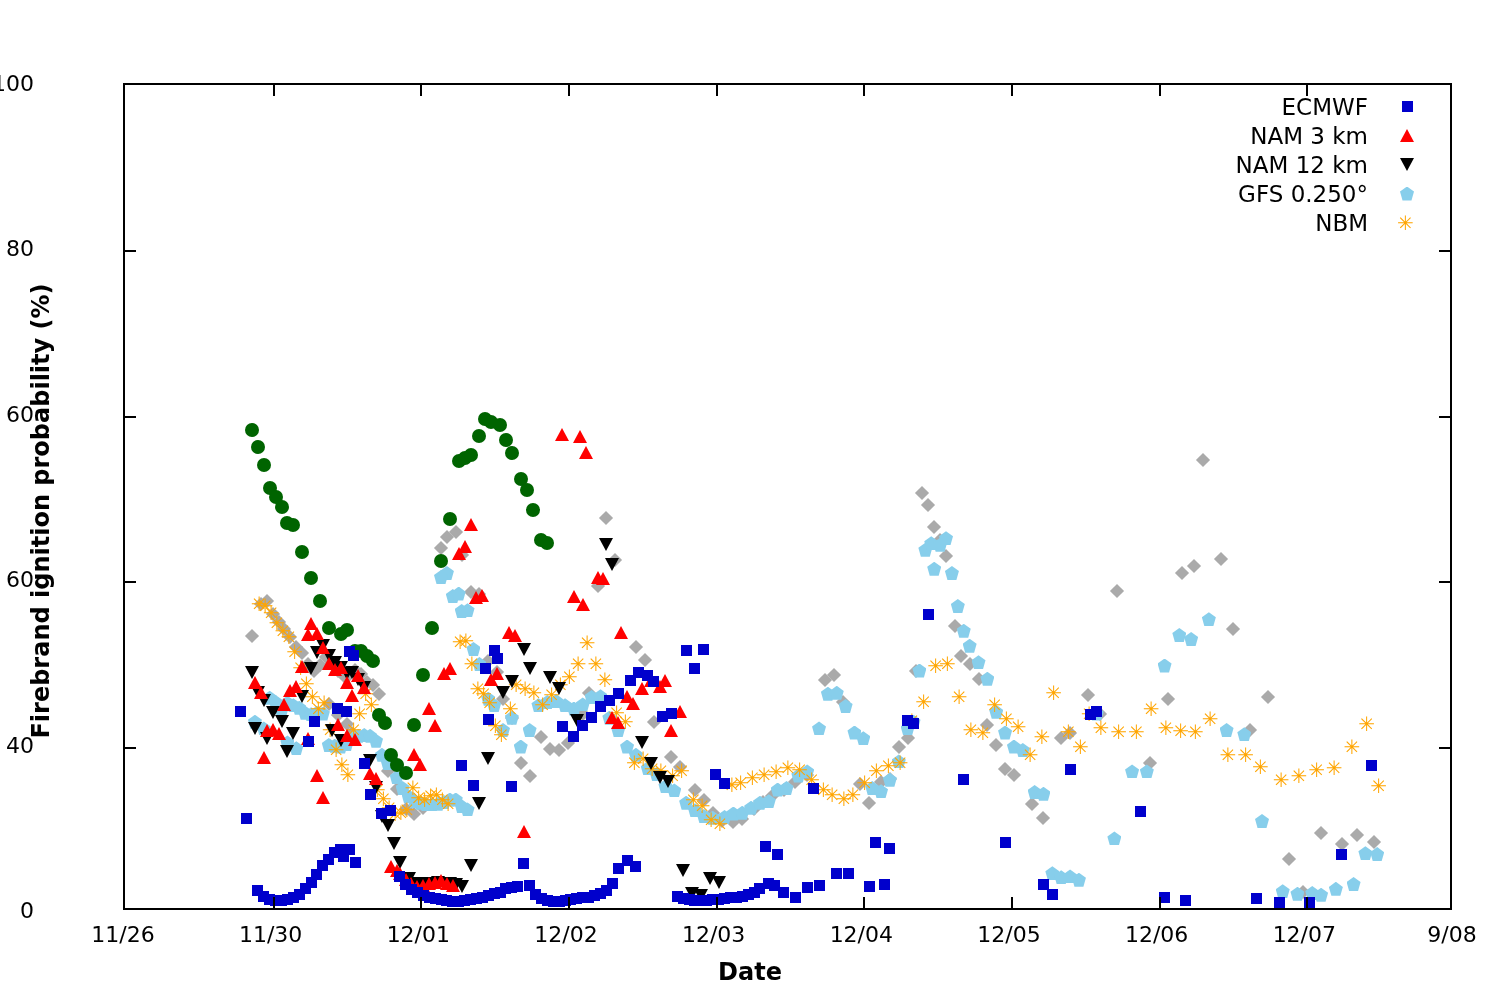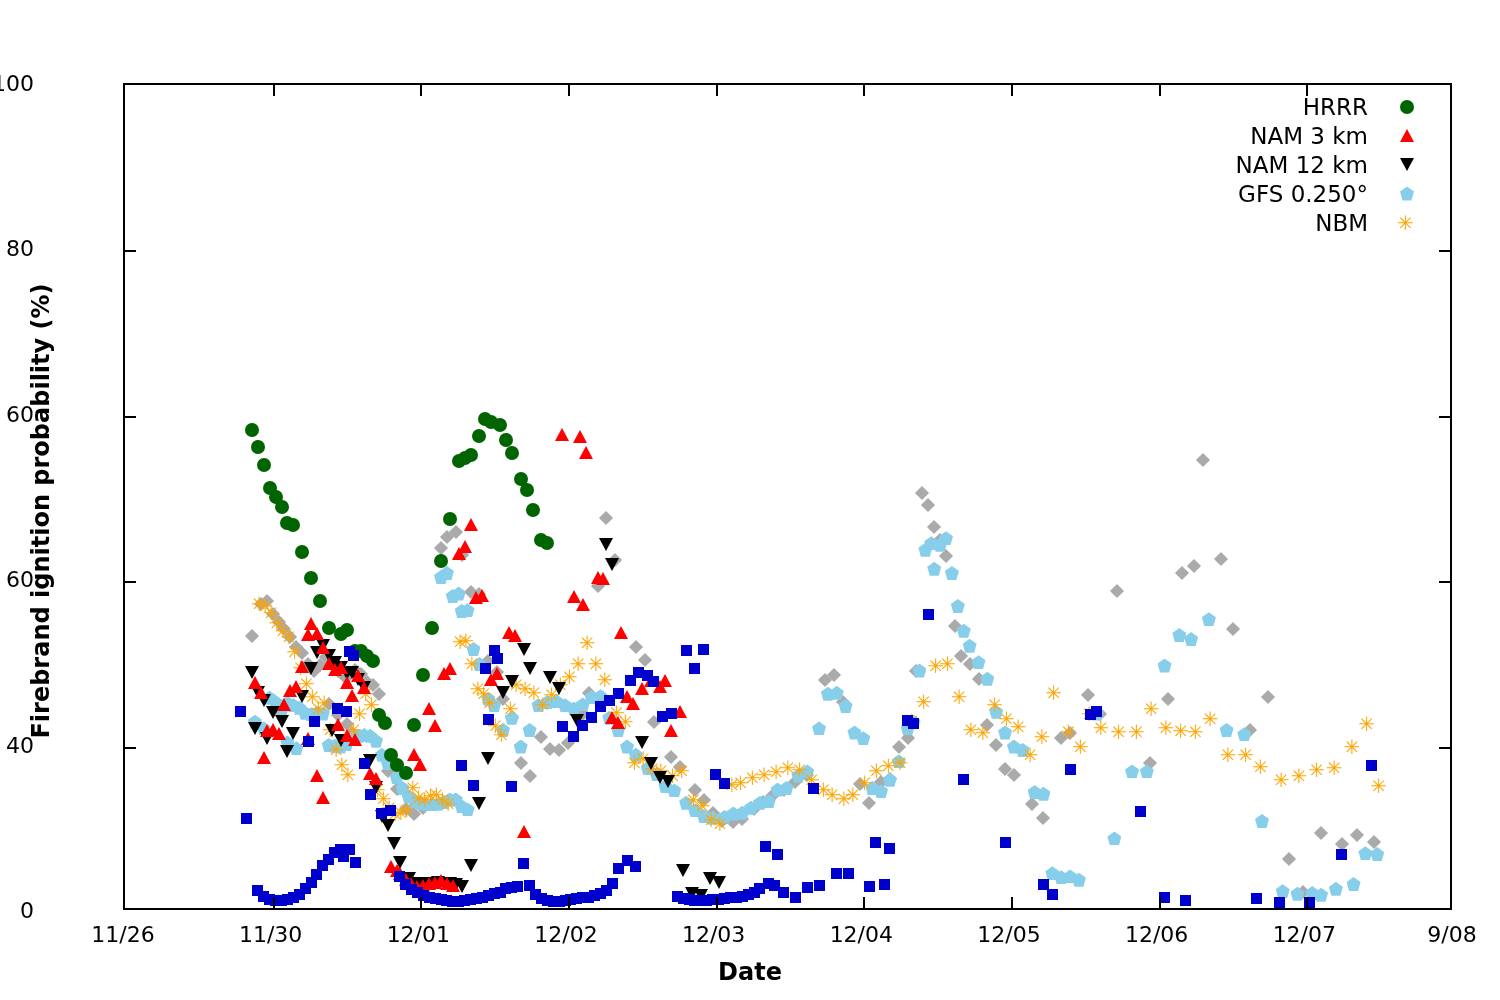--- a/index.html
+++ b/index.html
@@ -829,23 +829,23 @@
       <div class="xlabel-txt" style="left: 1156.67px;">12/06</div>
       <div class="xlabel-txt" style="left: 1304.33px;">12/07</div>
       <div class="xlabel-txt" style="left: 1452px;">9/08</div>
     </div>
 
 <div id="y-axis-title">Firebrand ignition probability (%)</div>
 <div id="x-axis-title">Date</div>
 
 <div id="legend">
       <div class="legend-row">
-        <span class="legend-label">HRRR</span>
+        <span class="legend-label">ECMWF</span>
         <span class="legend-mark">
-          <div class="m m-circle" style="width: 14px; height: 14px; left: 4px; top: 4px;"></div>
+          <div class="m m-square" style="width: 11px; height: 11px; left: 5.5px; top: 5.5px;"></div>
         </span>
       </div>
       <div class="legend-row">
         <span class="legend-label">NAM 3 km</span>
         <span class="legend-mark">
           <div class="m m-tri-up" style="left: 4px; top: 4.5px;"></div>
         </span>
       </div>
       <div class="legend-row">
         <span class="legend-label">NAM 12 km</span>

